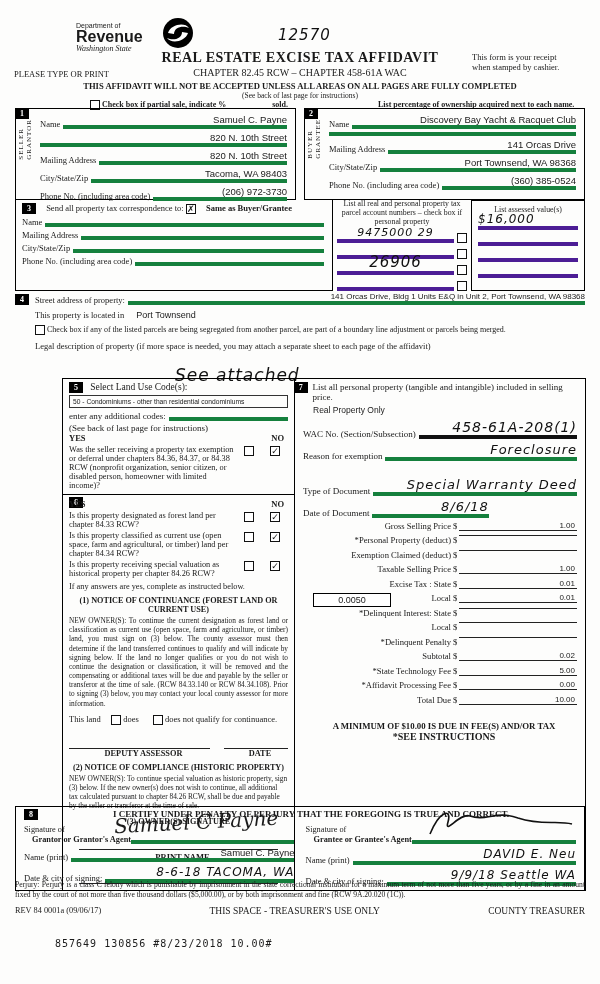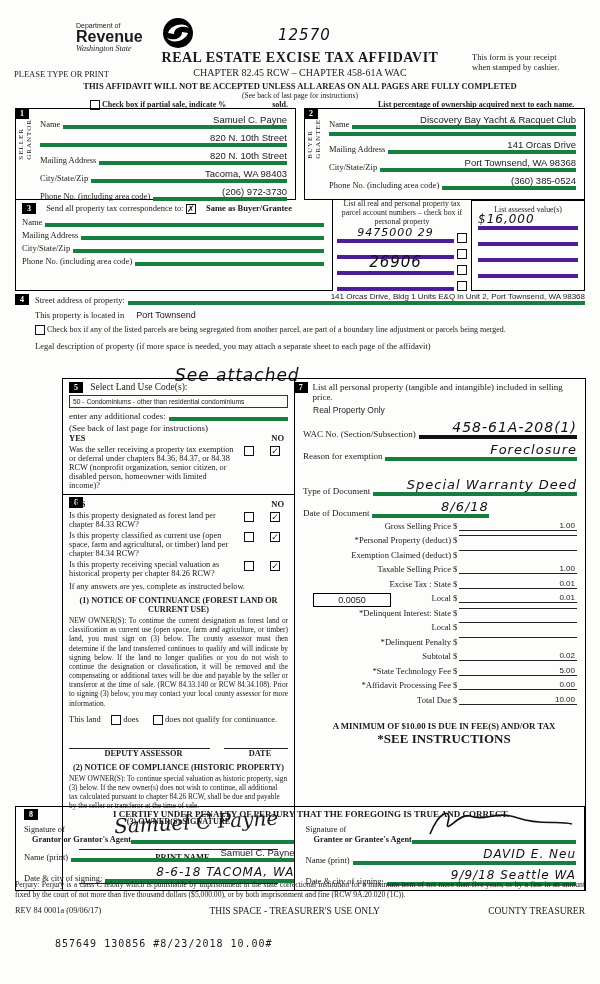--- a/index.html
+++ b/index.html
@@ -393,21 +393,21 @@
           <span style="padding:0 2px;">$</span>
           <span class="mln">0.00</span>
         </div>
       <div class="mrow">
           <span class="mlab">Total Due</span>
           <span style="padding:0 2px;">$</span>
           <span class="mln">10.00</span>
         </div>
 
       <div class="ctr bold" style="margin-top:14px; font-size:8.8px;">A MINIMUM OF $10.00 IS DUE IN FEE(S) AND/OR TAX</div>
-      <div class="ctr bold" style="font-size:13px;text-align:center;">*SEE INSTRUCTIONS</div>
+      <div class="ctr bold" style="font-size:10px;text-align:center;">*SEE INSTRUCTIONS</div>
     </div>
   </div>
 
   <div class="sec8">
     <div style="display:flex; align-items:flex-start;">
       <span class="badge">8</span>
       <div class="ctr bold" style="flex:1; font-size:9px;">I CERTIFY UNDER PENALTY OF PERJURY THAT THE FOREGOING IS TRUE AND CORRECT.</div>
     </div>
     <div class="s8row" style="margin-top:2px;">
       <div class="sighalf">

